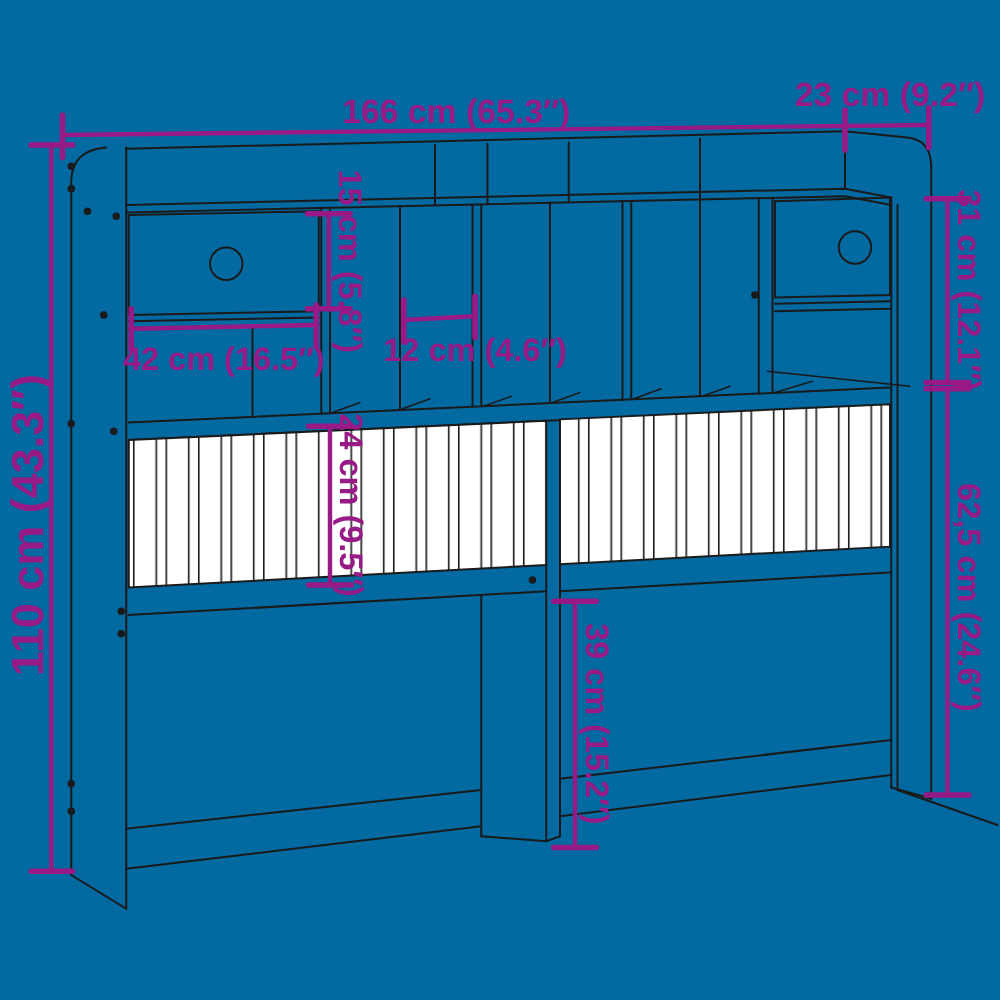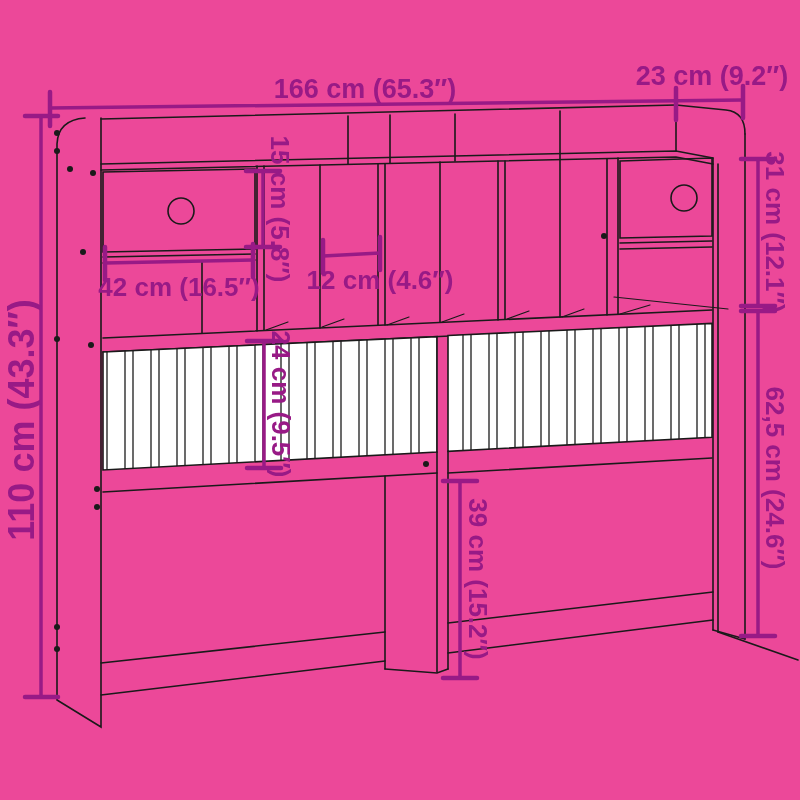--- a/index.html
+++ b/index.html
@@ -1,16 +1,16 @@
 <!DOCTYPE html>
 <html><head>
 <meta charset="utf-8">
 <style>
   html,body{margin:0;padding:0;background:#ffffff;}
-  .stage{position:relative;width:800px;height:800px;background:#ec4899;overflow:hidden;
+  .stage{position:relative;width:800px;height:800px;background:#0369a1;overflow:hidden;
          font-family:"Liberation Sans", sans-serif;}
   svg{display:block}
   .dim-text{font-family:"Liberation Sans", sans-serif;font-weight:bold;fill:#981A86;}
   .fs26{font-size:26px;}
   .fs27{font-size:27px;}
   .fs36{font-size:36px;}
 </style>
 </head>
 <body>
 

